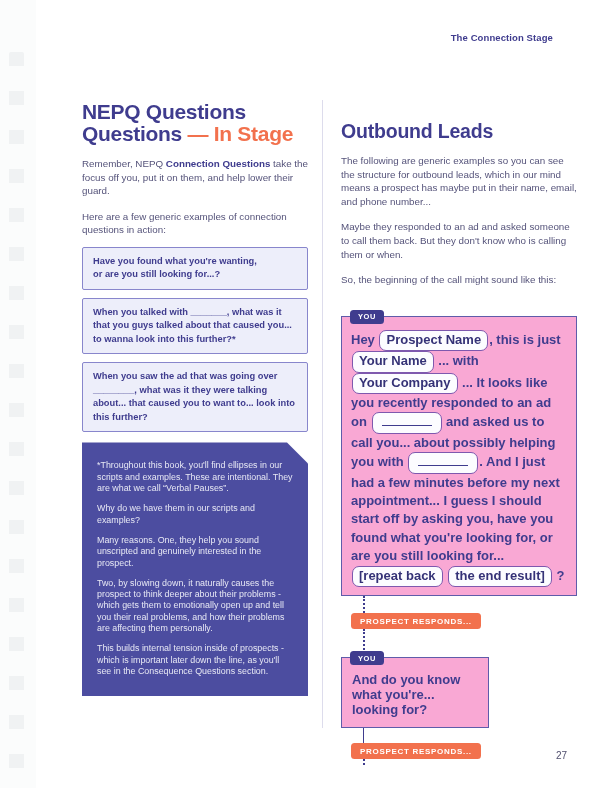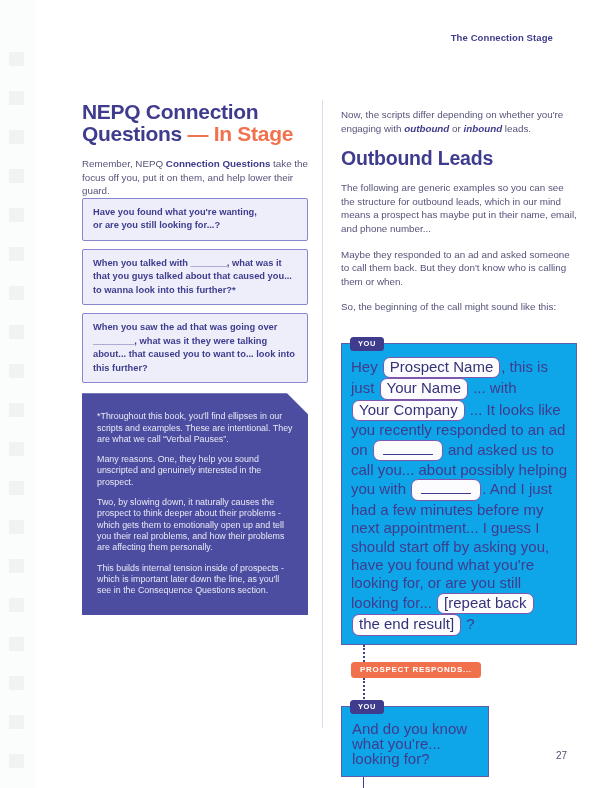--- a/index.html
+++ b/index.html
@@ -32,44 +32,44 @@
   .right-col{position:absolute;left:341px;top:108px;width:236px;}
 
   h1{margin:0;font-size:21px;line-height:22px;font-weight:bold;letter-spacing:-0.3px;color:var(--indigo);}
   h1 .t-accent{color:var(--orange);}
   h2{margin:13px 0 0 0;font-size:19.5px;line-height:21px;font-weight:bold;letter-spacing:-0.2px;color:var(--indigo);}
 
   p.body{margin:12px 0 0 0;font-size:9.8px;line-height:13.6px;color:var(--body);}
   p.body b.dk{color:var(--indigo);}
   .bi{font-style:italic;font-weight:bold;}
 
-  .qboxes{}
+  .qboxes{margin-top:10px;}
   .qbox{
     background:var(--boxbg);border:1px solid var(--boxborder);border-radius:2px;
     padding:7px 10px;margin-bottom:8px;
     font-size:9.3px;line-height:13.5px;font-weight:bold;color:var(--indigo);
     white-space:pre-line;
   }
   .note-panel{
     margin-top:10px;background:var(--panel);color:#e7e8f4;
     padding:18px 15px 10px 15px;
     clip-path:polygon(0 0,calc(100% - 21px) 0,100% 21px,100% 100%,0 100%);
   }
   .np{font-size:8.9px;line-height:11.3px;margin:0 0 9px 0;}
 
   .script-wrap{position:relative;margin-top:29px;}
   .you-badge{
     position:absolute;top:-6px;left:9px;z-index:2;
     background:var(--indigo);color:#ffffff;font-size:7.5px;font-weight:bold;
     letter-spacing:0.6px;padding:2.5px 8px;border-radius:3.5px;
   }
   .script-box{
-    background:#0ea5e9;border:1px solid #5f5caa;
+    background:#f9a8d4;border:1px solid #5f5caa;
     padding:13px 9px 8px 9px;
-    font-size:15px;font-weight:normal;color:var(--indigo);line-height:18.4px;
+    font-size:13px;font-weight:bold;color:var(--indigo);line-height:18.4px;
   }
   .script-box.small{width:126px;padding:14px 10px 10px 10px;line-height:15px;}
   .pill{
     display:inline-block;background:#fcfcff;border:1.4px solid var(--pillborder);
     border-radius:7px;padding:0px 6px 1px 6px;margin:0 1px;white-space:nowrap;
     color:#353277;
   }
   .pill.blank{min-width:56px;text-align:center;}
   .blankline{display:inline-block;width:50px;height:8px;border-bottom:1.2px solid var(--indigo);}
 
@@ -88,42 +88,43 @@
 
 <div class="page">
   <div class="binding">
     <div class="holes"></div>
   </div>
 
   <div class="running-head">The Connection Stage</div>
   <div class="divider"></div>
 
   <div class="left-col">
-    <h1><span class="t-dark">NEPQ Connection</span><br><span class="t-dark">Questions </span><span class="t-accent">— In Stage</span></h1>
+    <h1><span class="t-dark">NEPQ Questions</span><br><span class="t-dark">Questions </span><span class="t-accent">— In Stage</span></h1>
 
     <p class="body"><span>Remember, NEPQ </span><b class="dk">Connection Questions</b><span> take the focus off you, put it on them, and help lower their guard.</span></p>
 
+    <p class="body">Here are a few generic examples of connection questions in action:</p>
 
     <div class="qboxes">
         <div class="qbox">Have you found what you're wanting,
 or are you still looking for...?</div>
         <div class="qbox">When you talked with _______, what was it that you guys talked about that caused you... to wanna look into this further?*</div>
         <div class="qbox">When you saw the ad that was going over ________, what was it they were talking about... that caused you to want to... look into this further?</div>
       </div>
 
     <div class="note-panel">
         <div class="np">*Throughout this book, you'll find ellipses in our scripts and examples. These are intentional. They are what we call “Verbal Pauses”.</div>
+        <div class="np">Why do we have them in our scripts and examples?</div>
         <div class="np">Many reasons. One, they help you sound unscripted and genuinely interested in the prospect.</div>
         <div class="np">Two, by slowing down, it naturally causes the prospect to think deeper about their problems - which gets them to emotionally open up and tell you their real problems, and how their problems are affecting them personally.</div>
         <div class="np">This builds internal tension inside of prospects - which is important later down the line, as you'll see in the Consequence Questions section.</div>
       </div>
   </div>
 
   <div class="right-col">
-    <p class="body" style="margin-top:0;"><span>Now, the scripts differ depending on whether you're engaging with </span><b class="bi dk">outbound</b><span> or </span><b class="bi dk">inbound</b><span> leads.</span></p>
 
     <h2>Outbound Leads</h2>
 
     <p class="body">The following are generic examples so you can see the structure for outbound leads, which in our mind means a prospect has maybe put in their name, email, and phone number...</p>
     <p class="body">Maybe they responded to an ad and asked someone to call them back. But they don't know who is calling them or when.</p>
     <p class="body">So, the beginning of the call might sound like this:</p>
 
     <div class="script-wrap">
       <span class="you-badge">YOU</span>
       <div class="script-box" id="script1">Hey <span class="pill">Prospect Name</span>, this is just <span class="pill">Your Name</span> ... with <span class="pill">Your Company</span> ... It looks like you recently responded to an ad on <span class="pill blank"><span class="blankline"></span></span> and asked us to call you... about possibly helping you with <span class="pill blank"><span class="blankline"></span></span>. And I just had a few minutes before my next appointment... I guess I should start off by asking you, have you found what you're looking for, or are you still looking for... <span class="pill">[repeat back</span> <span class="pill">the end result]</span> ?</div>

